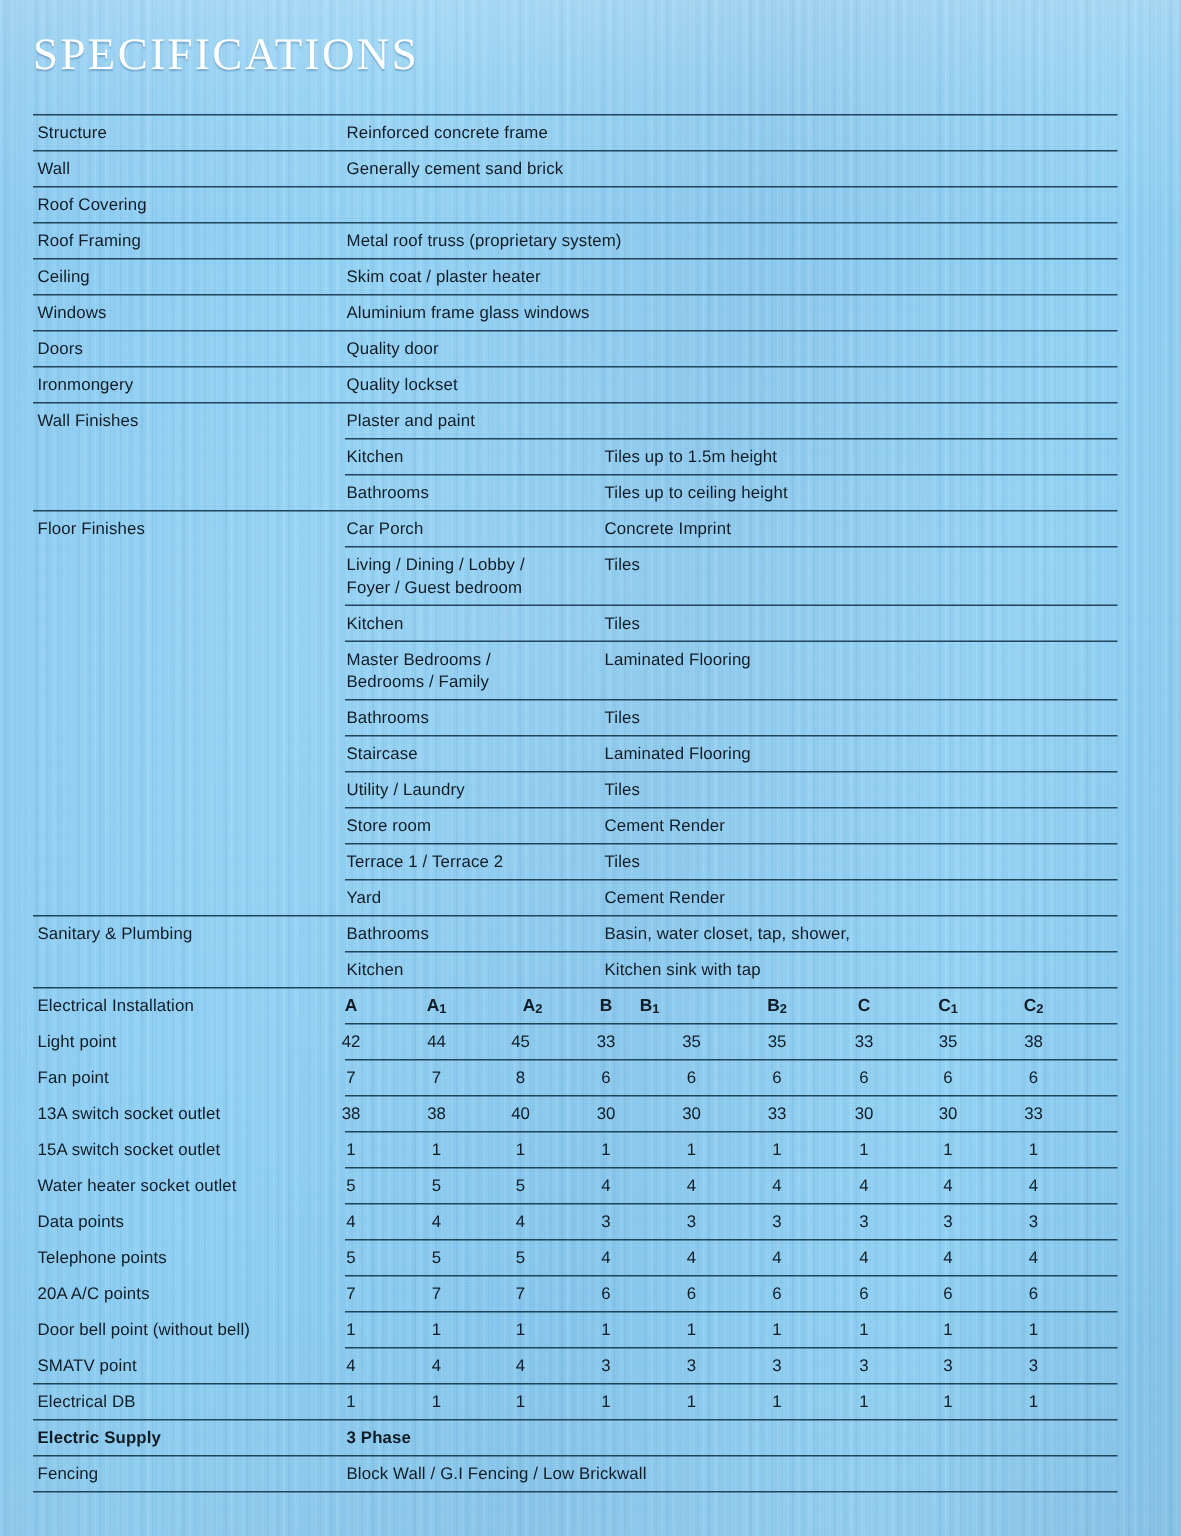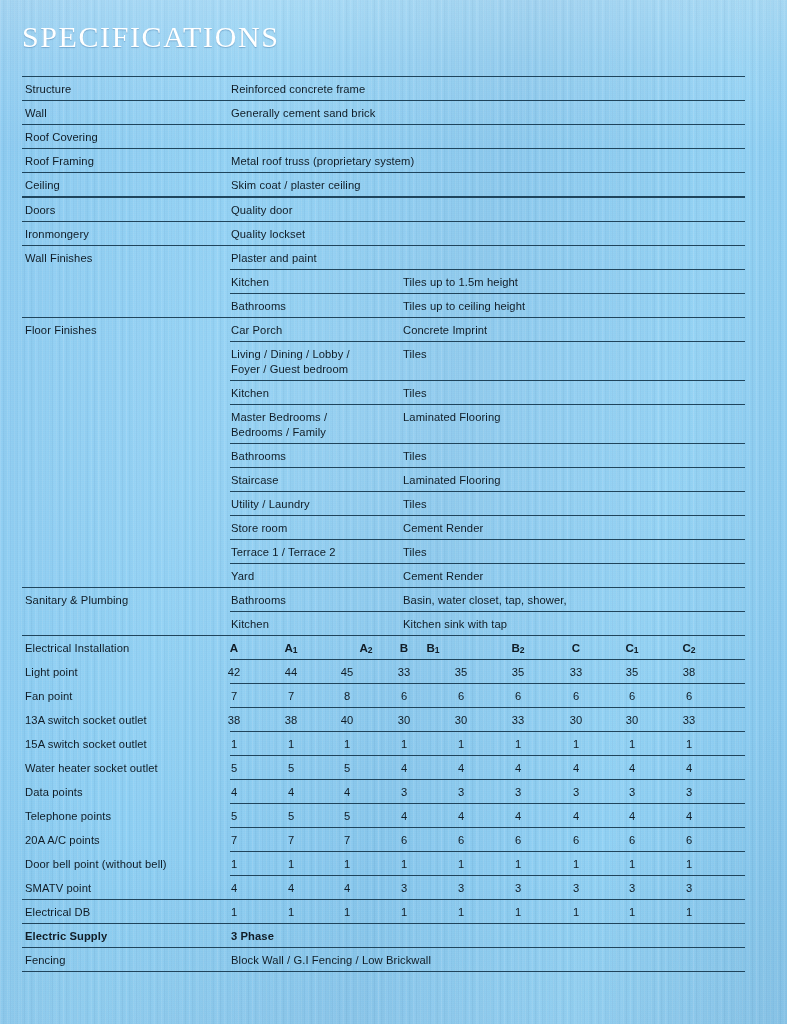--- a/index.html
+++ b/index.html
@@ -163,24 +163,28 @@
     </div>
     <div class="cells" style="height: 23px;">
       <div class="c c-label">Roof Framing</div>
       <div class="c c-wide">Metal roof truss (proprietary system)</div>
     </div>
     <div style="height: 1px; position: relative;">
       <div class="rule full" style="top: 0px;"></div>
     </div>
     <div class="cells" style="height: 23px;">
       <div class="c c-label">Ceiling</div>
-      <div class="c c-wide">Skim coat / plaster ceiling</div>
-    </div>
-    <div style="height: 1px; position: relative;">
-      <div class="rule full" style="top: 0px;"></div>
+      <div class="c c-wide">Skim coat / plaster heater</div>
+    </div>
+    <div style="height: 1px; position: relative;">
+      <div class="rule full" style="top: 0px;"></div>
+    </div>
+    <div class="cells" style="height: 23px;">
+      <div class="c c-label">Windows</div>
+      <div class="c c-wide">Aluminium frame glass windows</div>
     </div>
     <div style="height: 1px; position: relative;">
       <div class="rule full" style="top: 0px;"></div>
     </div>
     <div class="cells" style="height: 23px;">
       <div class="c c-label">Doors</div>
       <div class="c c-wide">Quality door</div>
     </div>
     <div style="height: 1px; position: relative;">
       <div class="rule full" style="top: 0px;"></div>
@@ -298,21 +302,21 @@
       <div class="c c-mid">Kitchen</div>
       <div class="c c-val">Kitchen sink with tap</div>
     </div>
     <div style="height: 1px; position: relative;">
       <div class="rule full" style="top: 0px;"></div>
     </div>
     <div class="cells" style="height: 23px;">
       <div class="c c-label">Electrical Installation</div>
       <div class="num hdr" style="left: 213px;">A</div>
       <div class="num hdr" style="left: 270px;">A<span class="sub2">1</span></div>
-      <div class="num hdr" style="left: 345px;">A<span class="sub2">2</span></div>
+      <div class="num hdr" style="left: 334px;">A<span class="sub2">2</span></div>
       <div class="num hdr" style="left: 383px;">B</div>
       <div class="num hdr" style="left: 412px;">B<span class="sub2">1</span></div>
       <div class="num hdr" style="left: 497px;">B<span class="sub2">2</span></div>
       <div class="num hdr" style="left: 555px;">C</div>
       <div class="num hdr" style="left: 611px;">C<span class="sub2">1</span></div>
       <div class="num hdr" style="left: 668px;">C<span class="sub2">2</span></div>
     </div>
     <div style="height: 1px; position: relative;">
       <div class="rule sub" style="top: 0px;"></div>
     </div>

